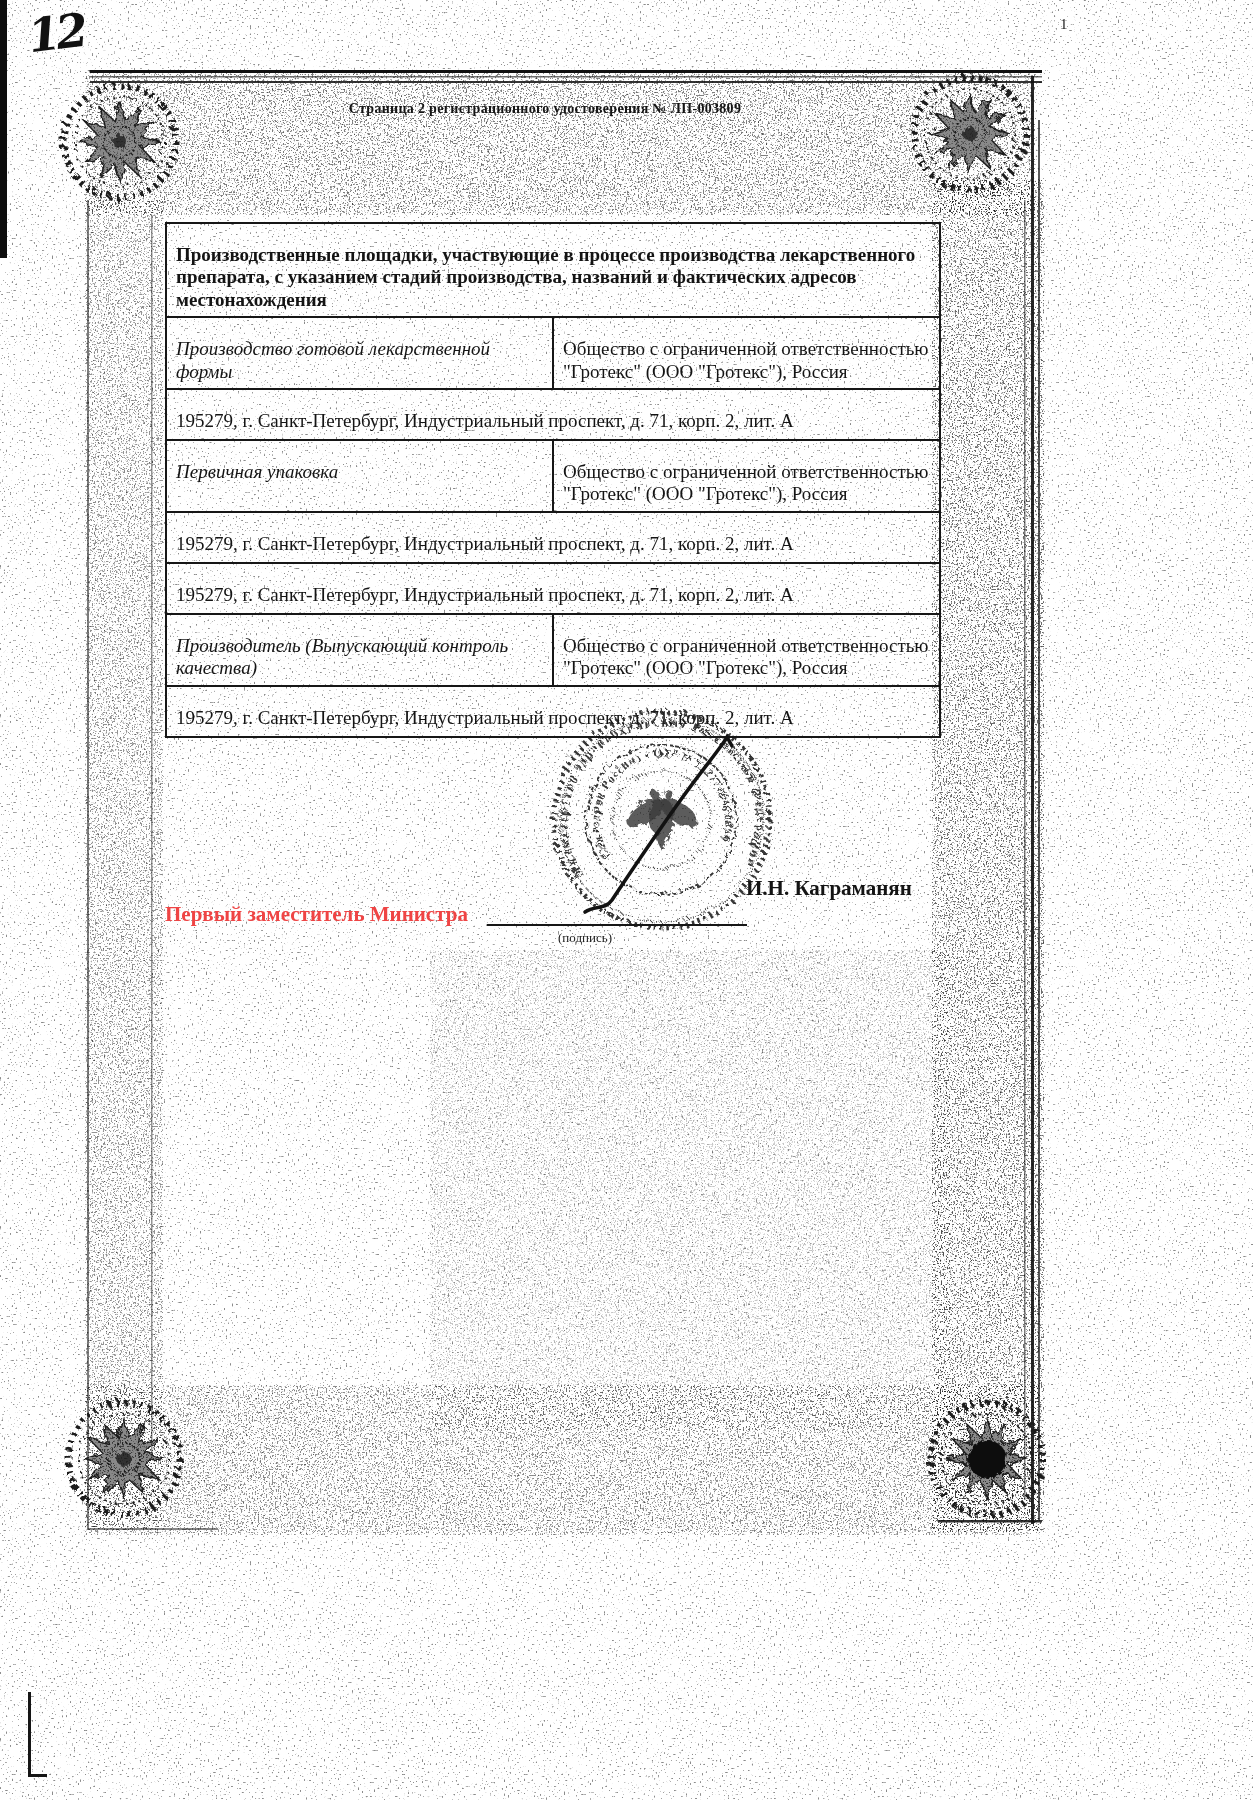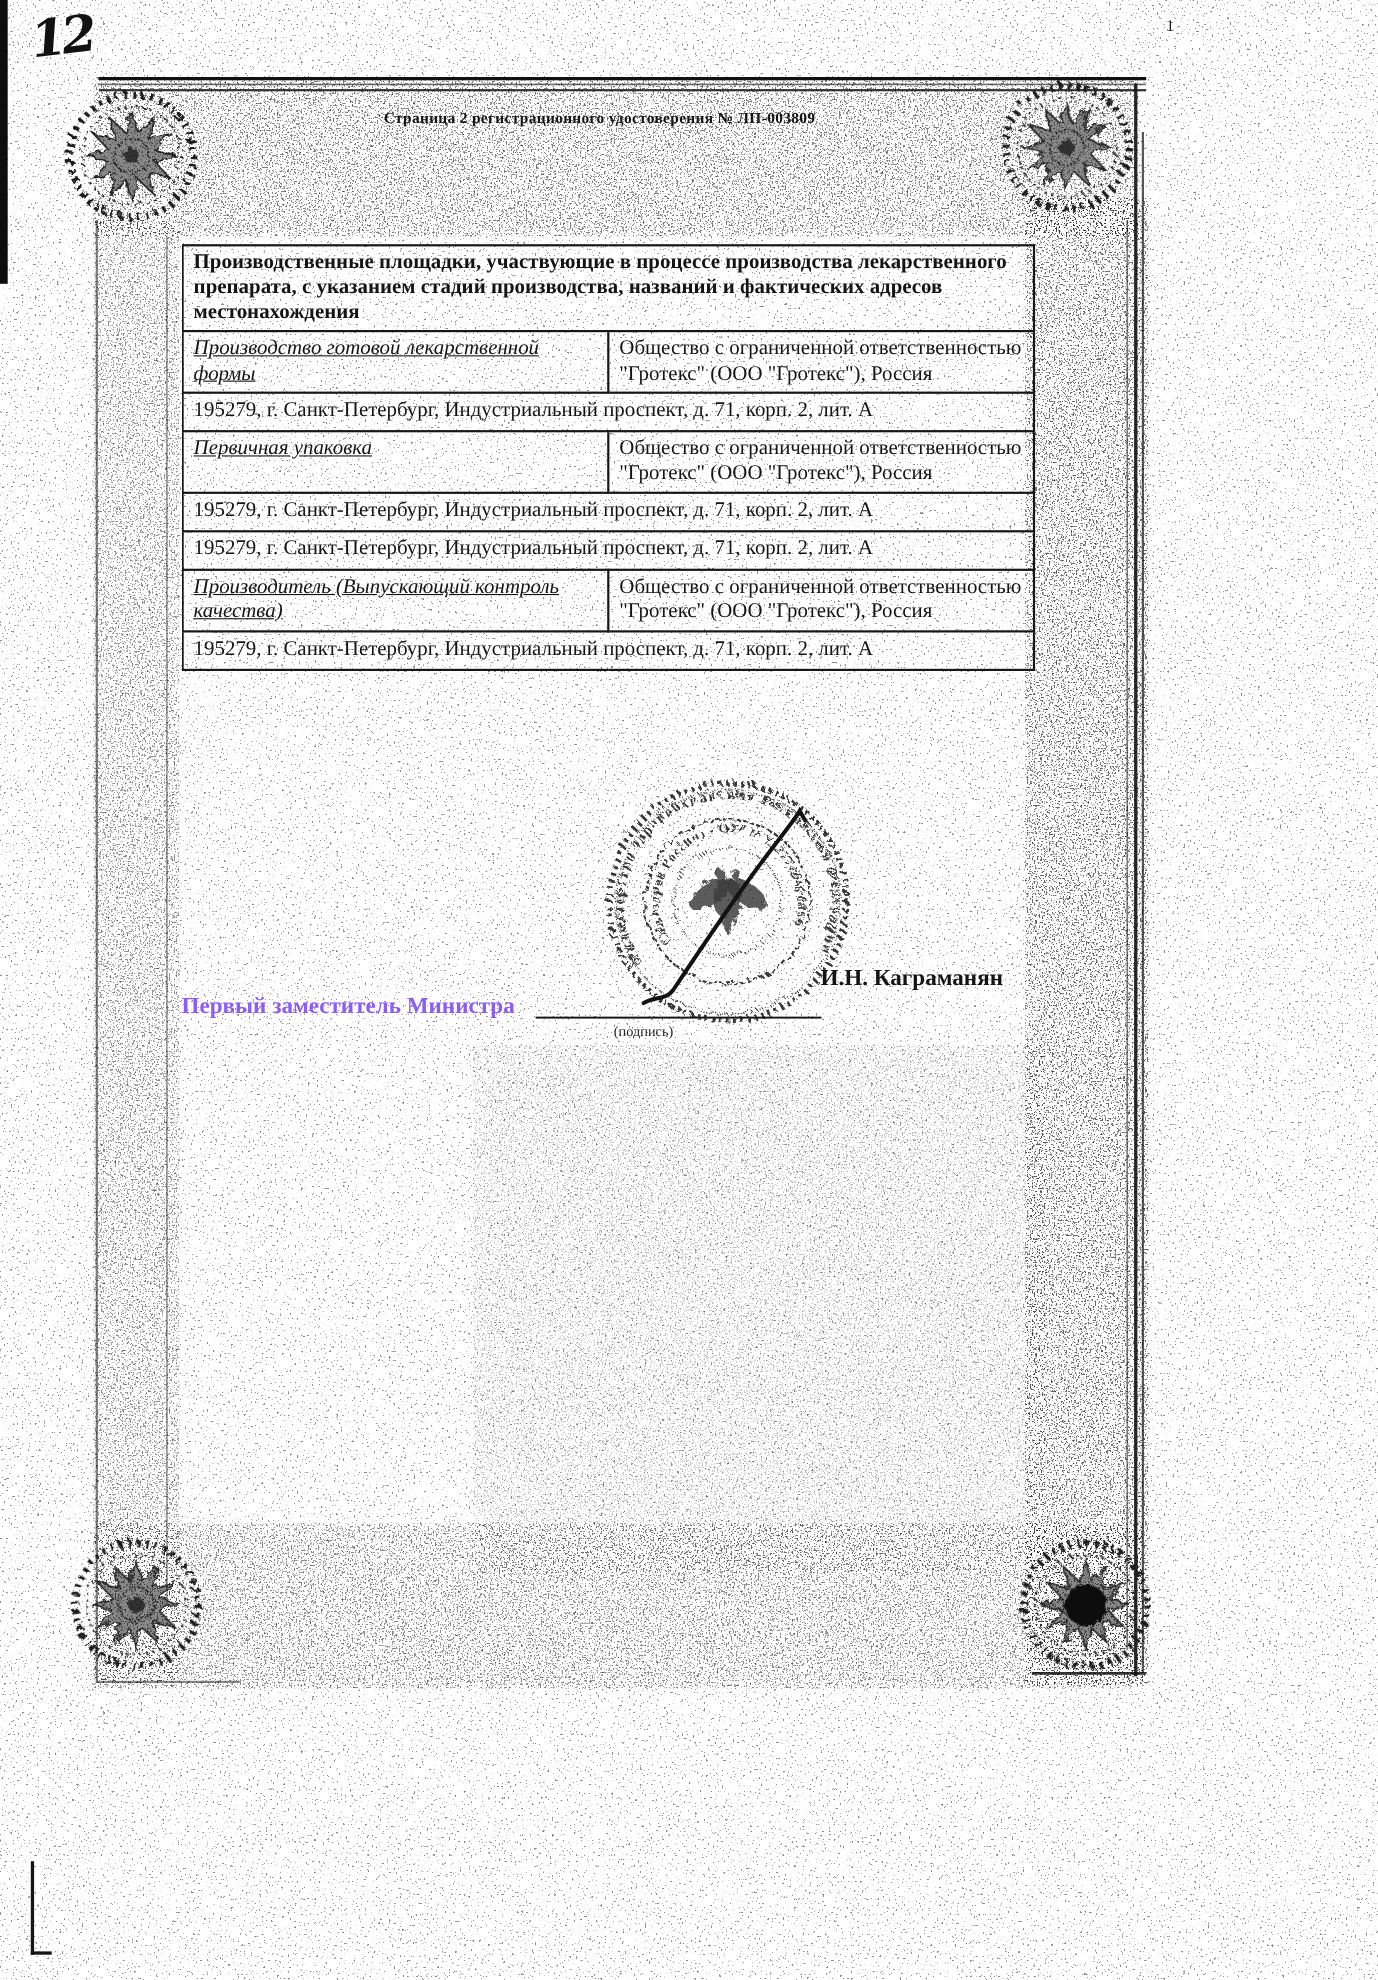--- a/index.html
+++ b/index.html
@@ -22,29 +22,29 @@
   }
   
   .title{
     left:150px;top:101px;width:790px;text-align:center;
     font-size:14px;font-weight:600;letter-spacing:0.3px;color:#151515;
   }
   
   .tbl-wrap{left:165px;top:222px;width:776px;}
   table.sites{border-collapse:collapse;width:776px;table-layout:fixed;}
   table.sites td{
-    border:2px solid #161616;padding:4px 9px 5px 9px;
+    border:2px solid #161616;padding:20px 9px 5px 9px;
     font-size:19px;line-height:1.18;color:#141414;vertical-align:top;
   }
   td.hdr{font-weight:bold;}
-  td.stage{font-style:italic;width:445px;text-decoration:underline;}
+  td.stage{font-style:italic;width:445px;}
   td.company{width:331px;}
   td.addr{height:24px;padding-top:5px;padding-bottom:4px;}
   
-  .sig-role{left:165px;top:902px;font-size:21px;font-weight:bold;color:#8b5cf6;}
+  .sig-role{left:165px;top:902px;font-size:21px;font-weight:bold;color:#ef4444;}
   .sig-line{left:487px;top:924px;width:260px;height:2px;background:#161616;}
   .sig-caption{left:558px;top:930px;font-size:13px;color:#222;}
   .sig-name{left:746px;top:876px;font-size:21px;font-weight:bold;color:#141414;}
   .bg-svg{left:0;top:0;}
   .stamp-svg{left:525px;top:693px;}
 </style>
 </head>
 <body>
 
 <div class="page">

